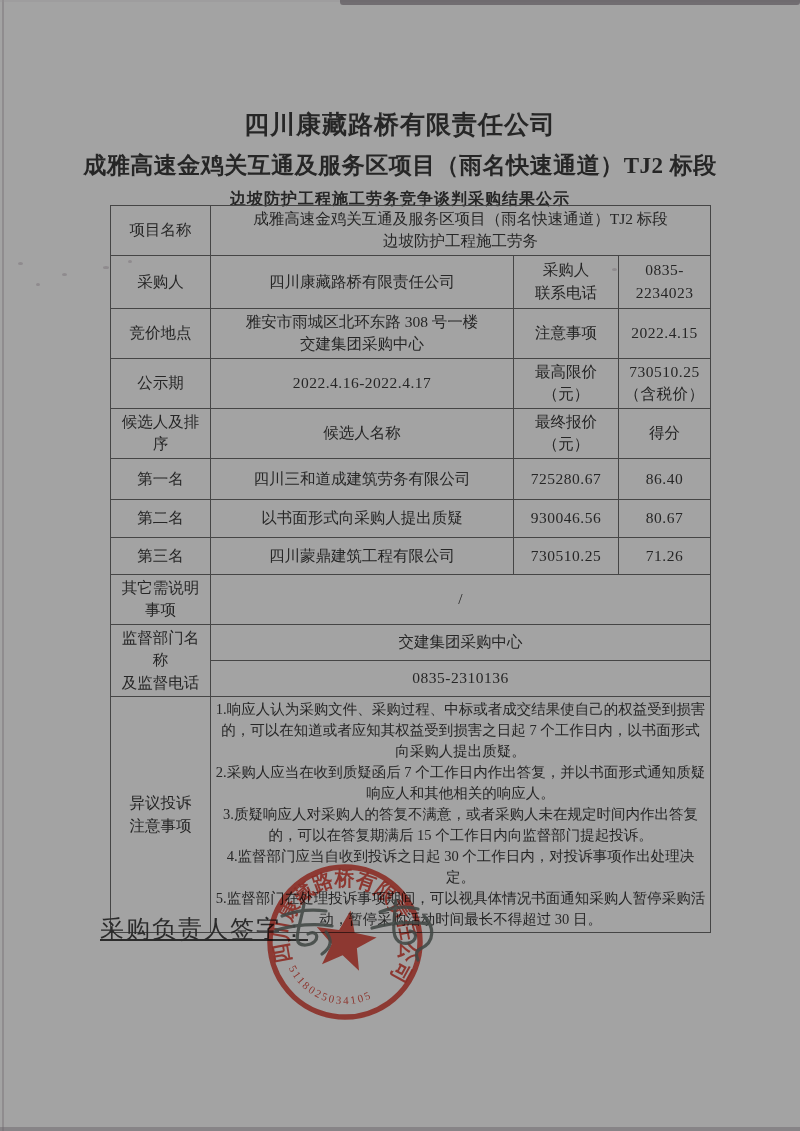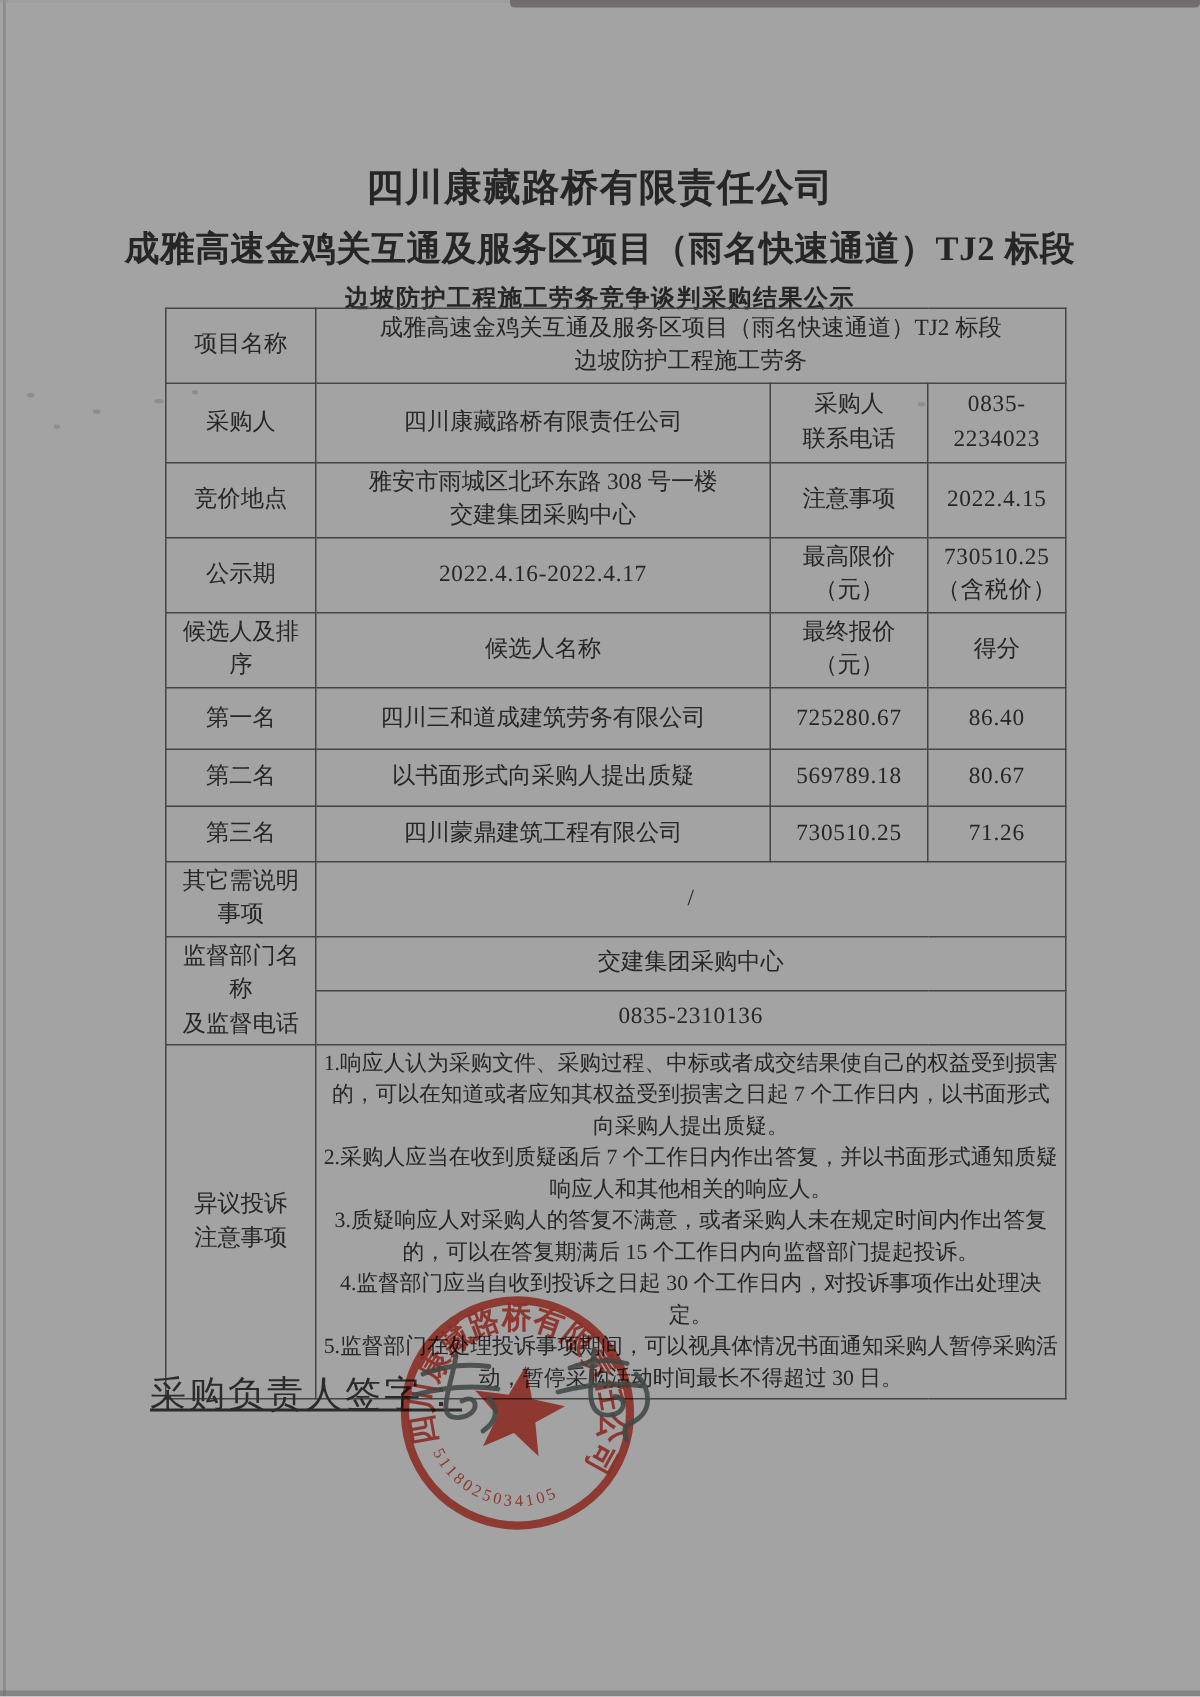--- a/index.html
+++ b/index.html
@@ -132,21 +132,21 @@
       </tr>
       <tr class="r6">
         <td>第一名</td>
         <td>四川三和道成建筑劳务有限公司</td>
         <td class="num">725280.67</td>
         <td class="num">86.40</td>
       </tr>
       <tr class="r7">
         <td>第二名</td>
         <td>以书面形式向采购人提出质疑</td>
-        <td class="num">569789.18</td>
+        <td class="num">930046.56</td>
         <td class="num">80.67</td>
       </tr>
       <tr class="r8">
         <td>第三名</td>
         <td>四川蒙鼎建筑工程有限公司</td>
         <td class="num">730510.25</td>
         <td class="num">71.26</td>
       </tr>
       <tr class="r9">
         <td class="ml">其它需说明

